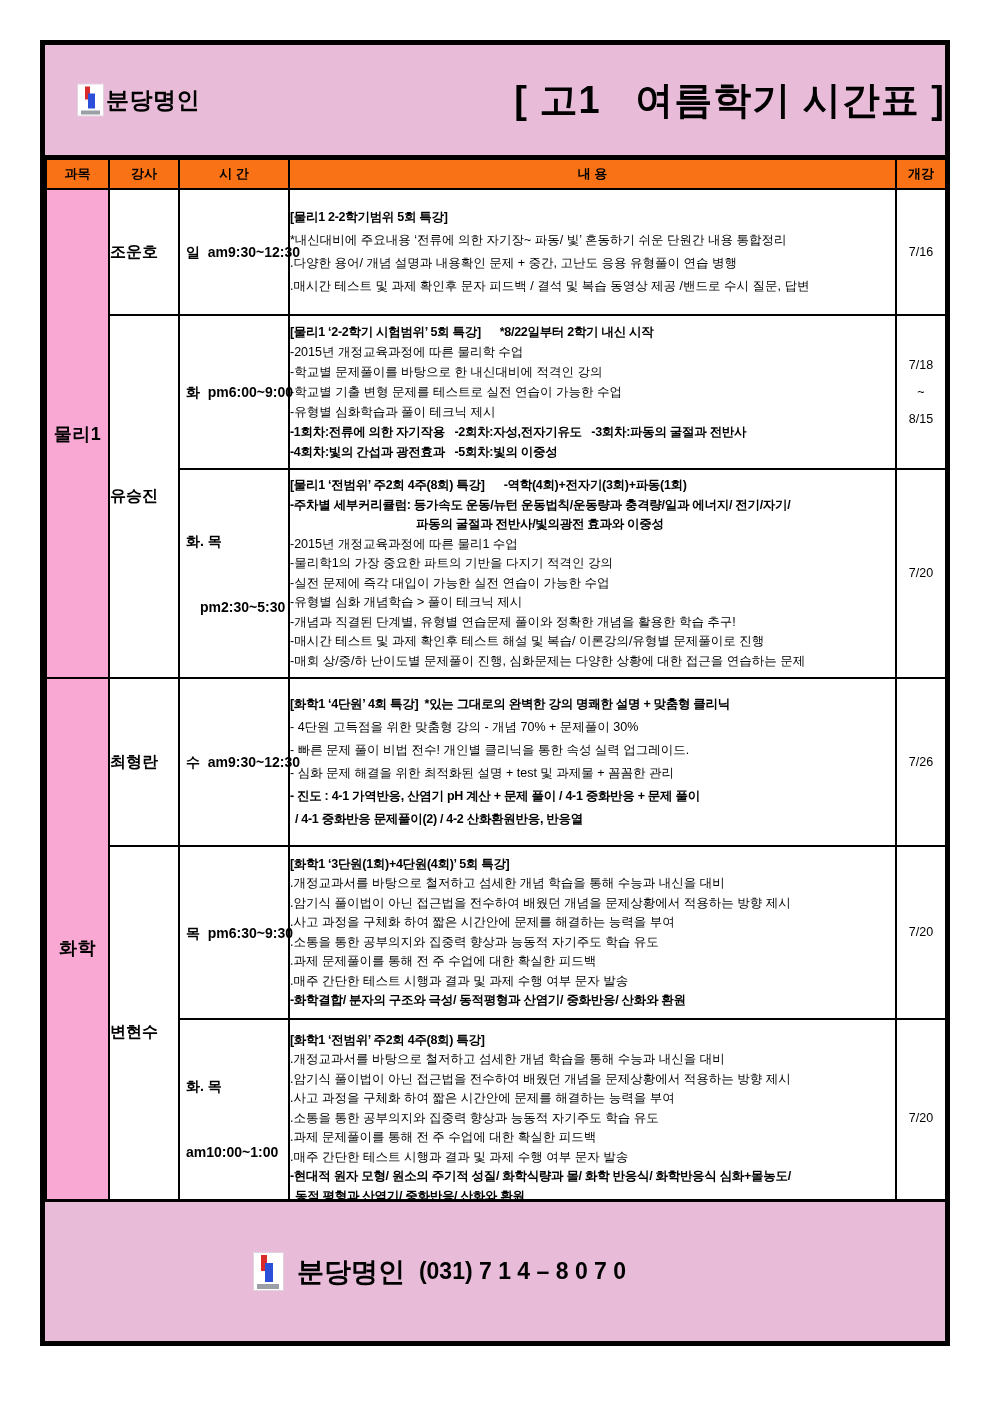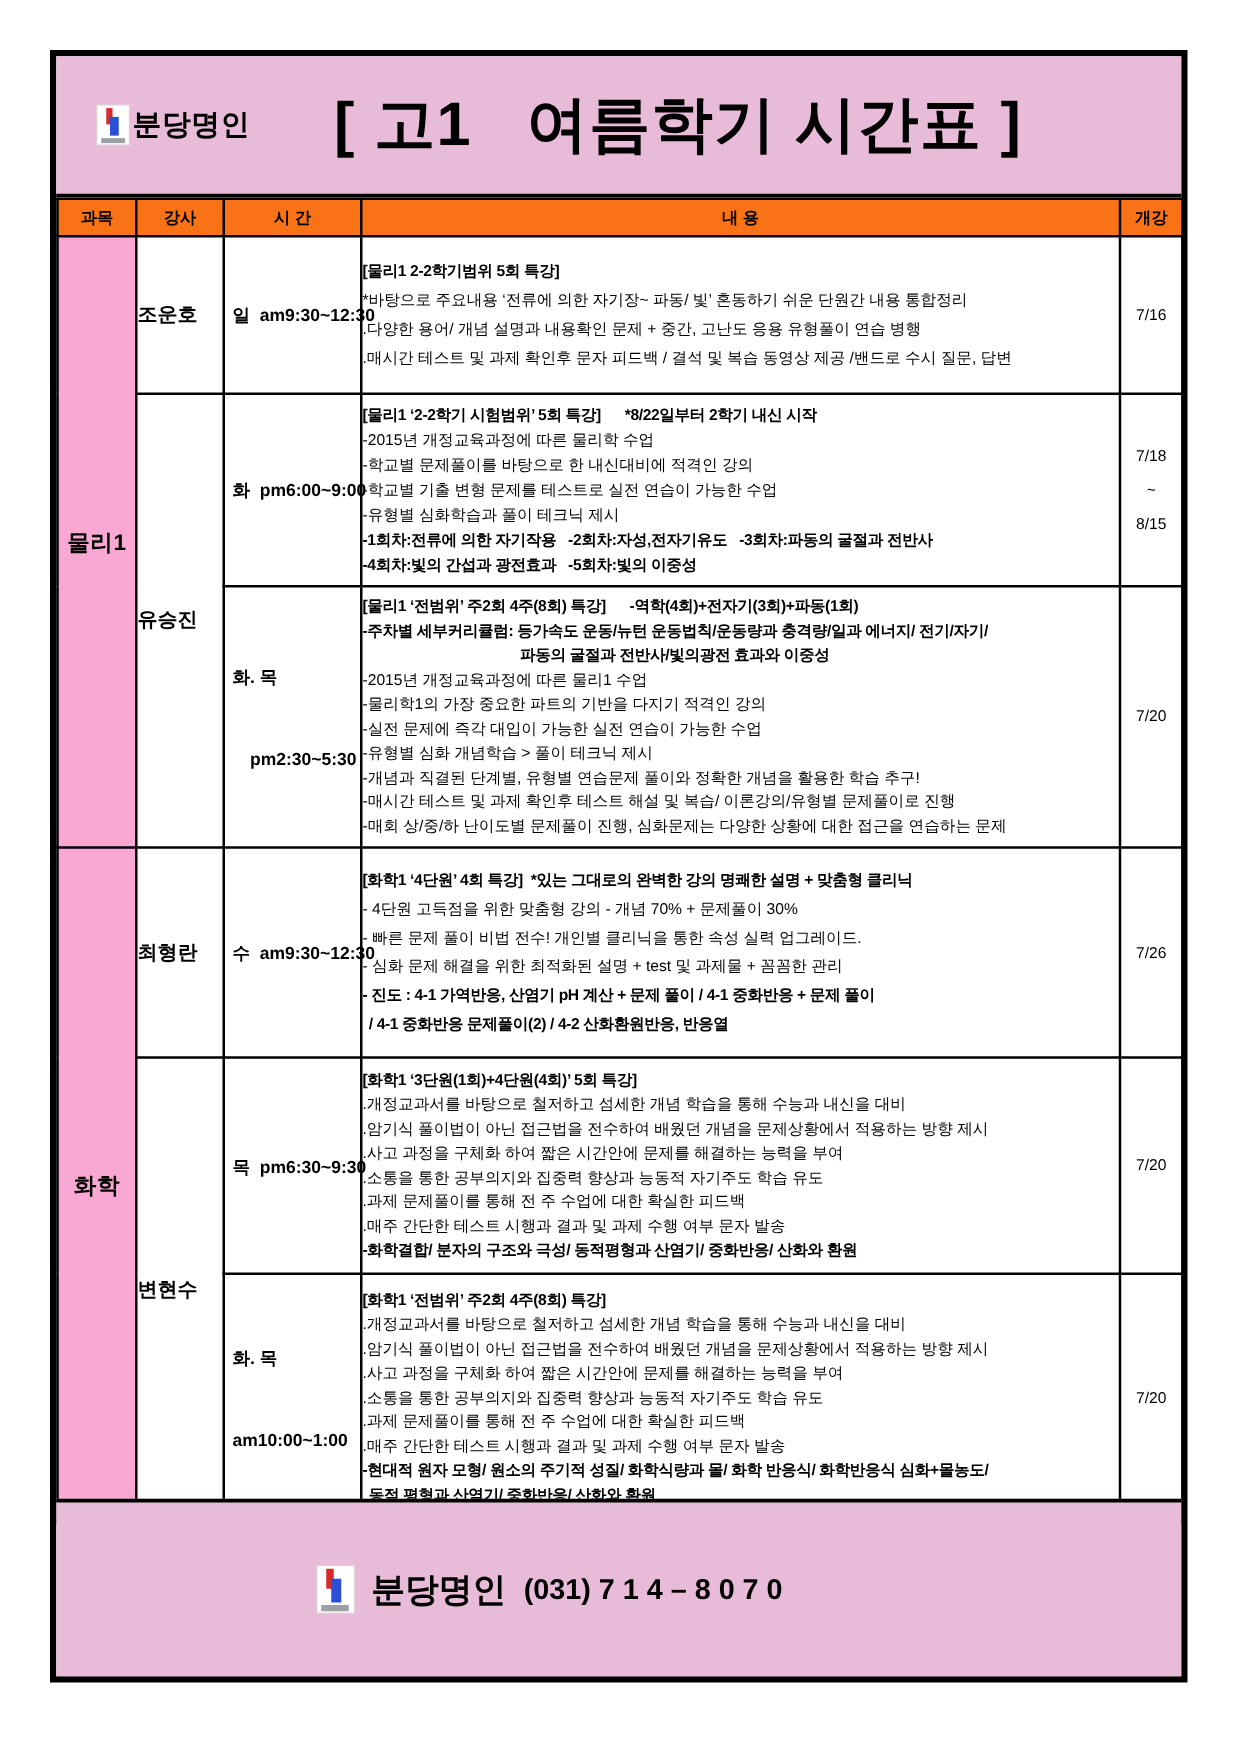--- a/index.html
+++ b/index.html
@@ -18,22 +18,22 @@
     position:relative; height:113px; background:#e8bcd9;
     border-bottom:3px solid #000;
   }
   .brand-group {
     position:absolute; left:33px; top:50%; transform:translateY(-50%);
     display:flex; align-items:center; gap:3px;
   }
   .brand-name { font-size:23px; font-weight:bold; letter-spacing:0.5px; }
   .page-title {
     position:absolute; left:50%; top:50%; transform:translate(-50%,-50%);
-    padding-left:95px; width:100%; text-align:center;
-    font-size:49px; font-weight:bold; letter-spacing:1px; white-space:pre;
+    padding-left:95px; width:100%; text-align:right;
+    font-size:38px; font-weight:bold; letter-spacing:1px; white-space:pre;
   }
   
   .logo { position:relative; background:#fff; box-shadow:0 0 0 1px #e2d2de; }
   .logo-sm { width:25px; height:31px; }
   .logo-lg { width:29px; height:37px; }
   .logo .red  { position:absolute; left:26%; top:6%;  width:20%; height:42%; background:#d92b2b; }
   .logo .blue { position:absolute; left:38%; top:28%; width:28%; height:50%; background:#2b4fd9; }
   .logo .base { position:absolute; left:12%; bottom:4%; width:76%; height:11%; background:#9aa0a6; }
   
   table { width:100%; border-collapse:collapse; table-layout:fixed; }
@@ -112,21 +112,21 @@
     </tr>
 
     <tr style="height:126px">
       <td rowspan="3" class="subject-cell">물리1</td>
       <td class="teacher-cell">조운호</td>
       <td class="time-cell">
         <div>일  am9:30~12:30</div>
       </td>
       <td class="content-cell lh23">
         <div class="b">[물리1 2-2학기범위 5회 특강]</div>
-        <div>*바탕으로 주요내용 ‘전류에 의한 자기장~ 파동/ 빛’ 혼동하기 쉬운 단원간 내용 통합정리</div>
+        <div>*내신대비에 주요내용 ‘전류에 의한 자기장~ 파동/ 빛’ 혼동하기 쉬운 단원간 내용 통합정리</div>
         <div>.다양한 용어/ 개념 설명과 내용확인 문제 + 중간, 고난도 응용 유형풀이 연습 병행</div>
         <div>.매시간 테스트 및 과제 확인후 문자 피드백 / 결석 및 복습 동영상 제공 /밴드로 수시 질문, 답변</div>
       </td>
       <td class="start-cell">
         <div>7/16</div>
       </td>
     </tr>
 
     <tr style="height:143px">
       <td rowspan="2" class="teacher-cell">유승진</td>

